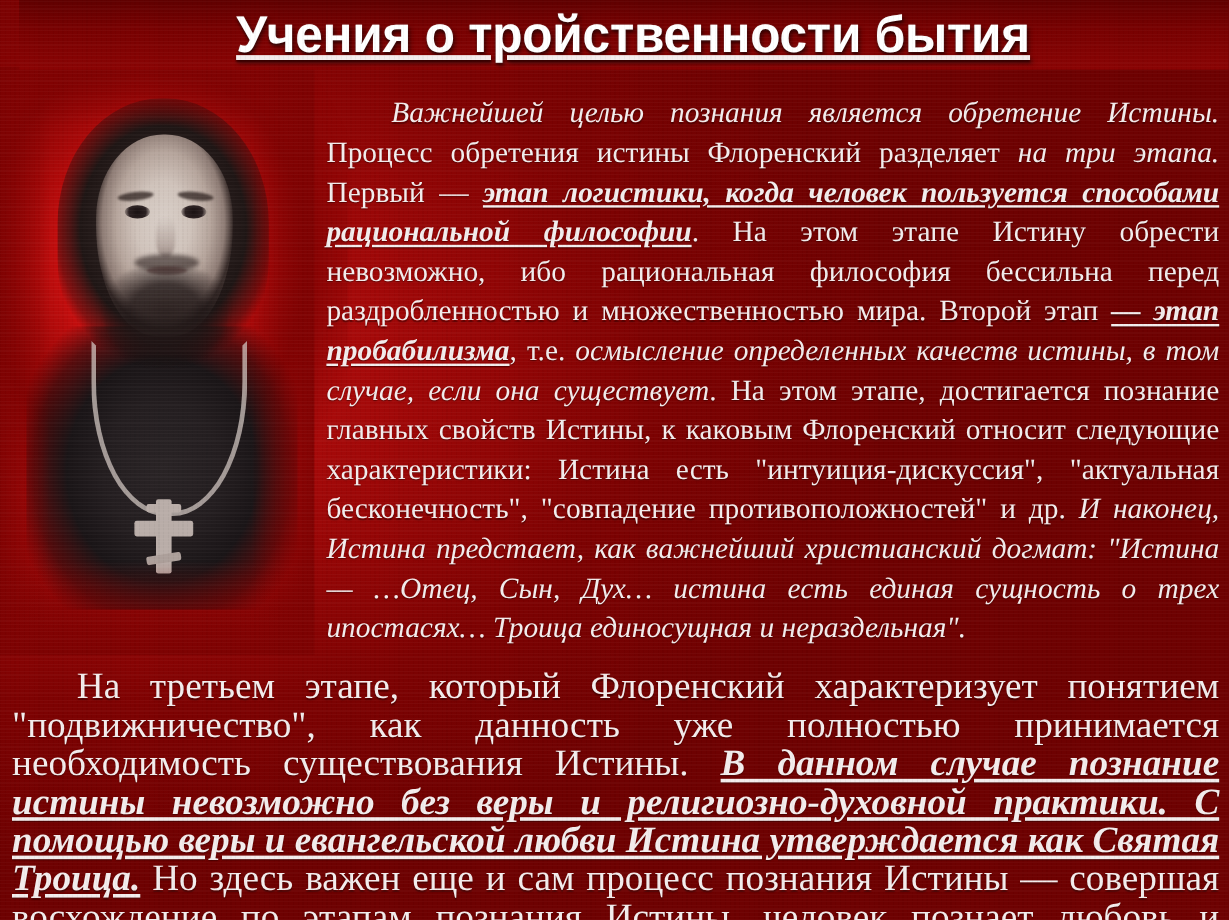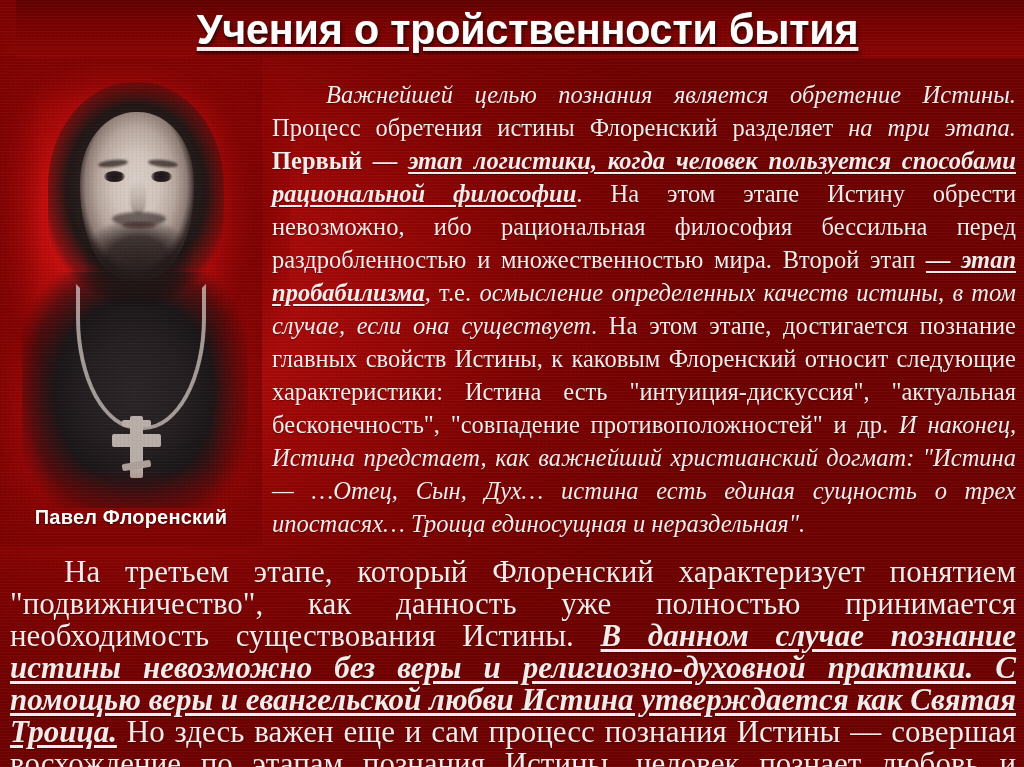--- a/index.html
+++ b/index.html
@@ -185,21 +185,21 @@
     line-height: 32px;
     text-align: justify;
     text-justify: inter-word;
     text-shadow: 0 1px 1px rgba(40,0,0,0.55);
   }
   #bottom-column p { margin: 0; text-indent: 54px; }
 
   
   .bi   { font-weight: normal; font-style: italic; }
   .bu   { font-weight: bold; text-decoration: underline; text-underline-offset: 3px; font-style: italic; }
-  .bd   { font-weight: bold; }
+  .bd   { font-weight: normal; }
 
   
   #grain {
     position: absolute; inset: 0; z-index: 8; pointer-events: none; opacity: 0.055;
     background-image:
       repeating-linear-gradient(0deg, rgba(255,255,255,0.5) 0px, rgba(255,255,255,0.5) 1px, rgba(0,0,0,0) 1px, rgba(0,0,0,0) 3px),
       repeating-linear-gradient(90deg, rgba(0,0,0,0.5) 0px, rgba(0,0,0,0.5) 1px, rgba(0,0,0,0) 1px, rgba(0,0,0,0) 4px);
   }
 </style>
 </head>
@@ -228,21 +228,20 @@
       <div class="ph-layer" id="ph-beard"></div>
       <div class="ph-layer" id="ph-chain"></div>
       <div class="ph-layer" id="ph-cross-t"></div>
       <div class="ph-layer" id="ph-cross-v"></div>
       <div class="ph-layer" id="ph-cross-h"></div>
       <div class="ph-layer" id="ph-cross-b"></div>
     </div>
     <div id="portrait-fade"></div>
   </div>
 
-  <div id="portrait-caption">Павел Флоренский</div>
 
   <div id="body-column">
     <p><span class="bi">Важнейшей целью познания является обретение Истины.</span><span> Процесс обретения истины Флоренский разделяет </span><span class="bi">на три этапа.</span><span> </span><span class="bd">Первый — </span><span class="bu">этап логистики, когда человек пользуется способами рациональной философии</span><span>. На этом этапе Истину обрести невозможно, ибо рациональная философия бессильна перед раздробленностью и множественностью мира. Второй этап </span><span class="bu">— этап пробабилизма</span><span>, т.е. </span><span class="bi">осмысление определенных качеств истины, в том случае, если она существует</span><span>. На этом этапе, достигается познание главных свойств Истины, к каковым Флоренский относит следующие характеристики: Истина есть "интуиция-дискуссия", "актуальная бесконечность", "совпадение противоположностей" и др. </span><span class="bi">И наконец, Истина предстает, как важнейший христианский догмат: "Истина — …Отец, Сын, Дух… истина есть единая сущность о трех ипостасях… Троица единосущная и нераздельная".</span></p>
   </div>
 
   <div id="bottom-column">
     <p><span>На третьем этапе, который Флоренский характеризует понятием "подвижничество", как данность уже полностью принимается необходимость существования Истины. </span><span class="bu">В данном случае познание истины невозможно без веры и религиозно-духовной практики. С помощью веры и евангельской любви Истина утверждается как Святая Троица.</span><span> Но здесь важен еще и сам процесс познания Истины — совершая восхождение по этапам познания Истины, человек познает любовь и включается в связуемую любовью общность людей.</span></p>
   </div>
 
   <div id="grain"></div>

